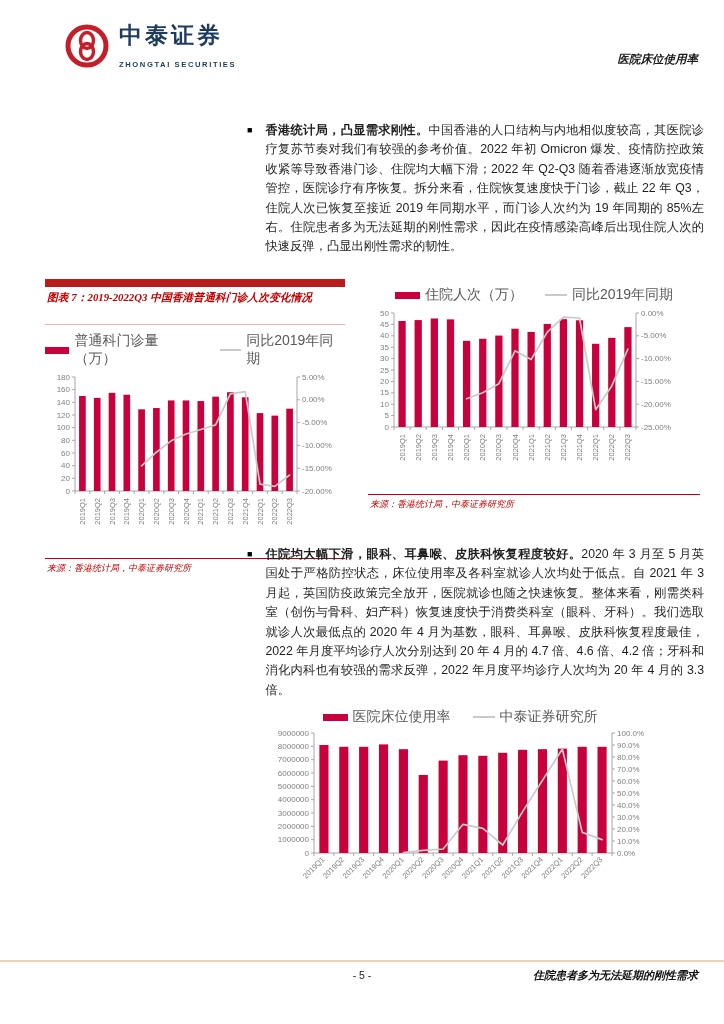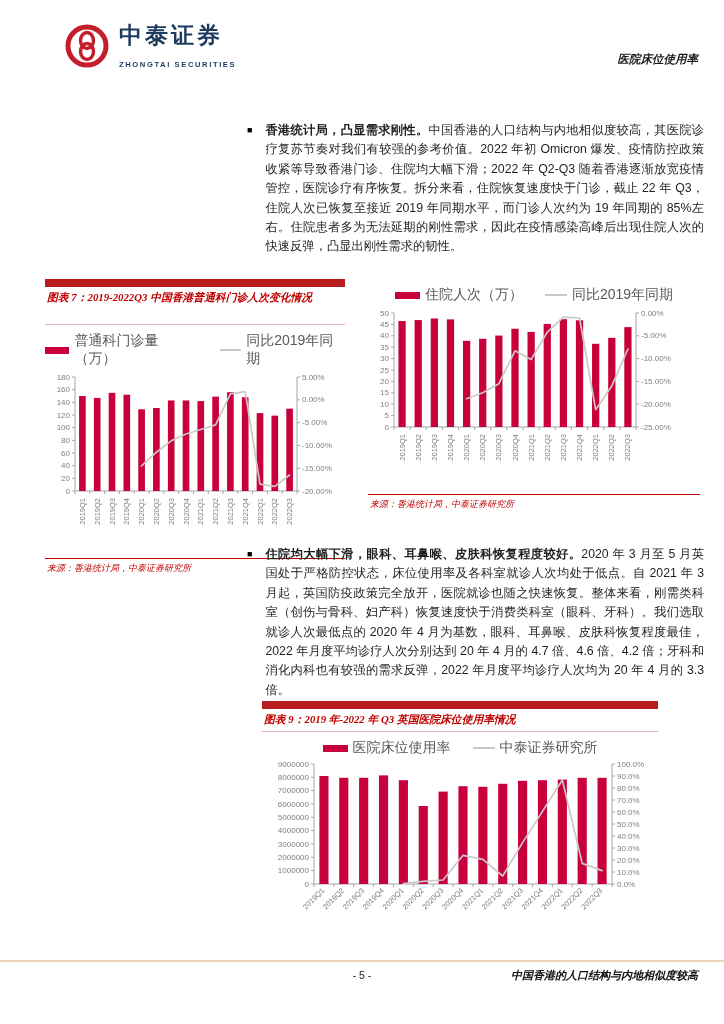--- a/index.html
+++ b/index.html
@@ -261,21 +261,21 @@
         <text x="230.16666666666666" y="129" text-anchor="end" font-size="7.5" fill="#7f7f7f" transform="rotate(-90 230.16666666666666 129)">2022Q1</text>
         <text x="246.29999999999998" y="129" text-anchor="end" font-size="7.5" fill="#7f7f7f" transform="rotate(-90 246.29999999999998 129)">2022Q2</text>
         <text x="262.43333333333334" y="129" text-anchor="end" font-size="7.5" fill="#7f7f7f" transform="rotate(-90 262.43333333333334 129)">2022Q3</text>
       </svg><div class="fig-source">来源：香港统计局，中泰证券研究所</div></div>
 
   <div class="para" id="para2">
     <span class="bullet">■</span>
     <span><span class="lead">住院均大幅下滑，眼科、耳鼻喉、皮肤科恢复程度较好。</span><span>2020 年 3 月至 5 月英国处于严格防控状态，床位使用率及各科室就诊人次均处于低点。自 2021 年 3 月起，英国防疫政策完全放开，医院就诊也随之快速恢复。整体来看，刚需类科室（创伤与骨科、妇产科）恢复速度快于消费类科室（眼科、牙科）。我们选取就诊人次最低点的 2020 年 4 月为基数，眼科、耳鼻喉、皮肤科恢复程度最佳，2022 年月度平均诊疗人次分别达到 20 年 4 月的 4.7 倍、4.6 倍、4.2 倍；牙科和消化内科也有较强的需求反弹，2022 年月度平均诊疗人次均为 20 年 4 月的 3.3 倍。</span></span>
   </div>
 
-  <div class="figure" id="fig9"><div class="fig-title">图表 9：2019 年-2022 年 Q3 英国医院床位使用率情况</div><div class="fig-legend">
+  <div class="figure" id="fig9"><div class="fig-legend">
         <span class="legend-item">
           <span class="swatch-bar" style="background: rgb(200, 0, 60);"></span>
           <span>医院床位使用率</span>
         </span>
         <span class="legend-item">
           <span class="swatch-line" style="background: rgb(201, 201, 201);"></span>
           <span>中泰证券研究所</span>
         </span>
       </div><svg width="396" height="170" viewBox="0 0 396 170">
         <line x1="52" y1="6" x2="52" y2="126" stroke="#a6a6a6" stroke-width="1"></line>
@@ -367,15 +367,15 @@
         <text x="241.73333333333335" y="133" text-anchor="end" font-size="7.5" fill="#7f7f7f" transform="rotate(-45 241.73333333333335 133)">2021Q2</text>
         <text x="261.6" y="133" text-anchor="end" font-size="7.5" fill="#7f7f7f" transform="rotate(-45 261.6 133)">2021Q3</text>
         <text x="281.4666666666667" y="133" text-anchor="end" font-size="7.5" fill="#7f7f7f" transform="rotate(-45 281.4666666666667 133)">2021Q4</text>
         <text x="301.33333333333337" y="133" text-anchor="end" font-size="7.5" fill="#7f7f7f" transform="rotate(-45 301.33333333333337 133)">2022Q1</text>
         <text x="321.2" y="133" text-anchor="end" font-size="7.5" fill="#7f7f7f" transform="rotate(-45 321.2 133)">2022Q2</text>
         <text x="341.06666666666666" y="133" text-anchor="end" font-size="7.5" fill="#7f7f7f" transform="rotate(-45 341.06666666666666 133)">2022Q3</text>
       </svg></div>
 
   <div class="footer-rule"></div>
   <div class="page-num">- 5 -</div>
-  <div class="footer-notice">中国香港的人口结构与内地相似度较高</div>
+  <div class="footer-notice">住院患者多为无法延期的刚性需求</div>
 
 </div>
 
 </body></html>

